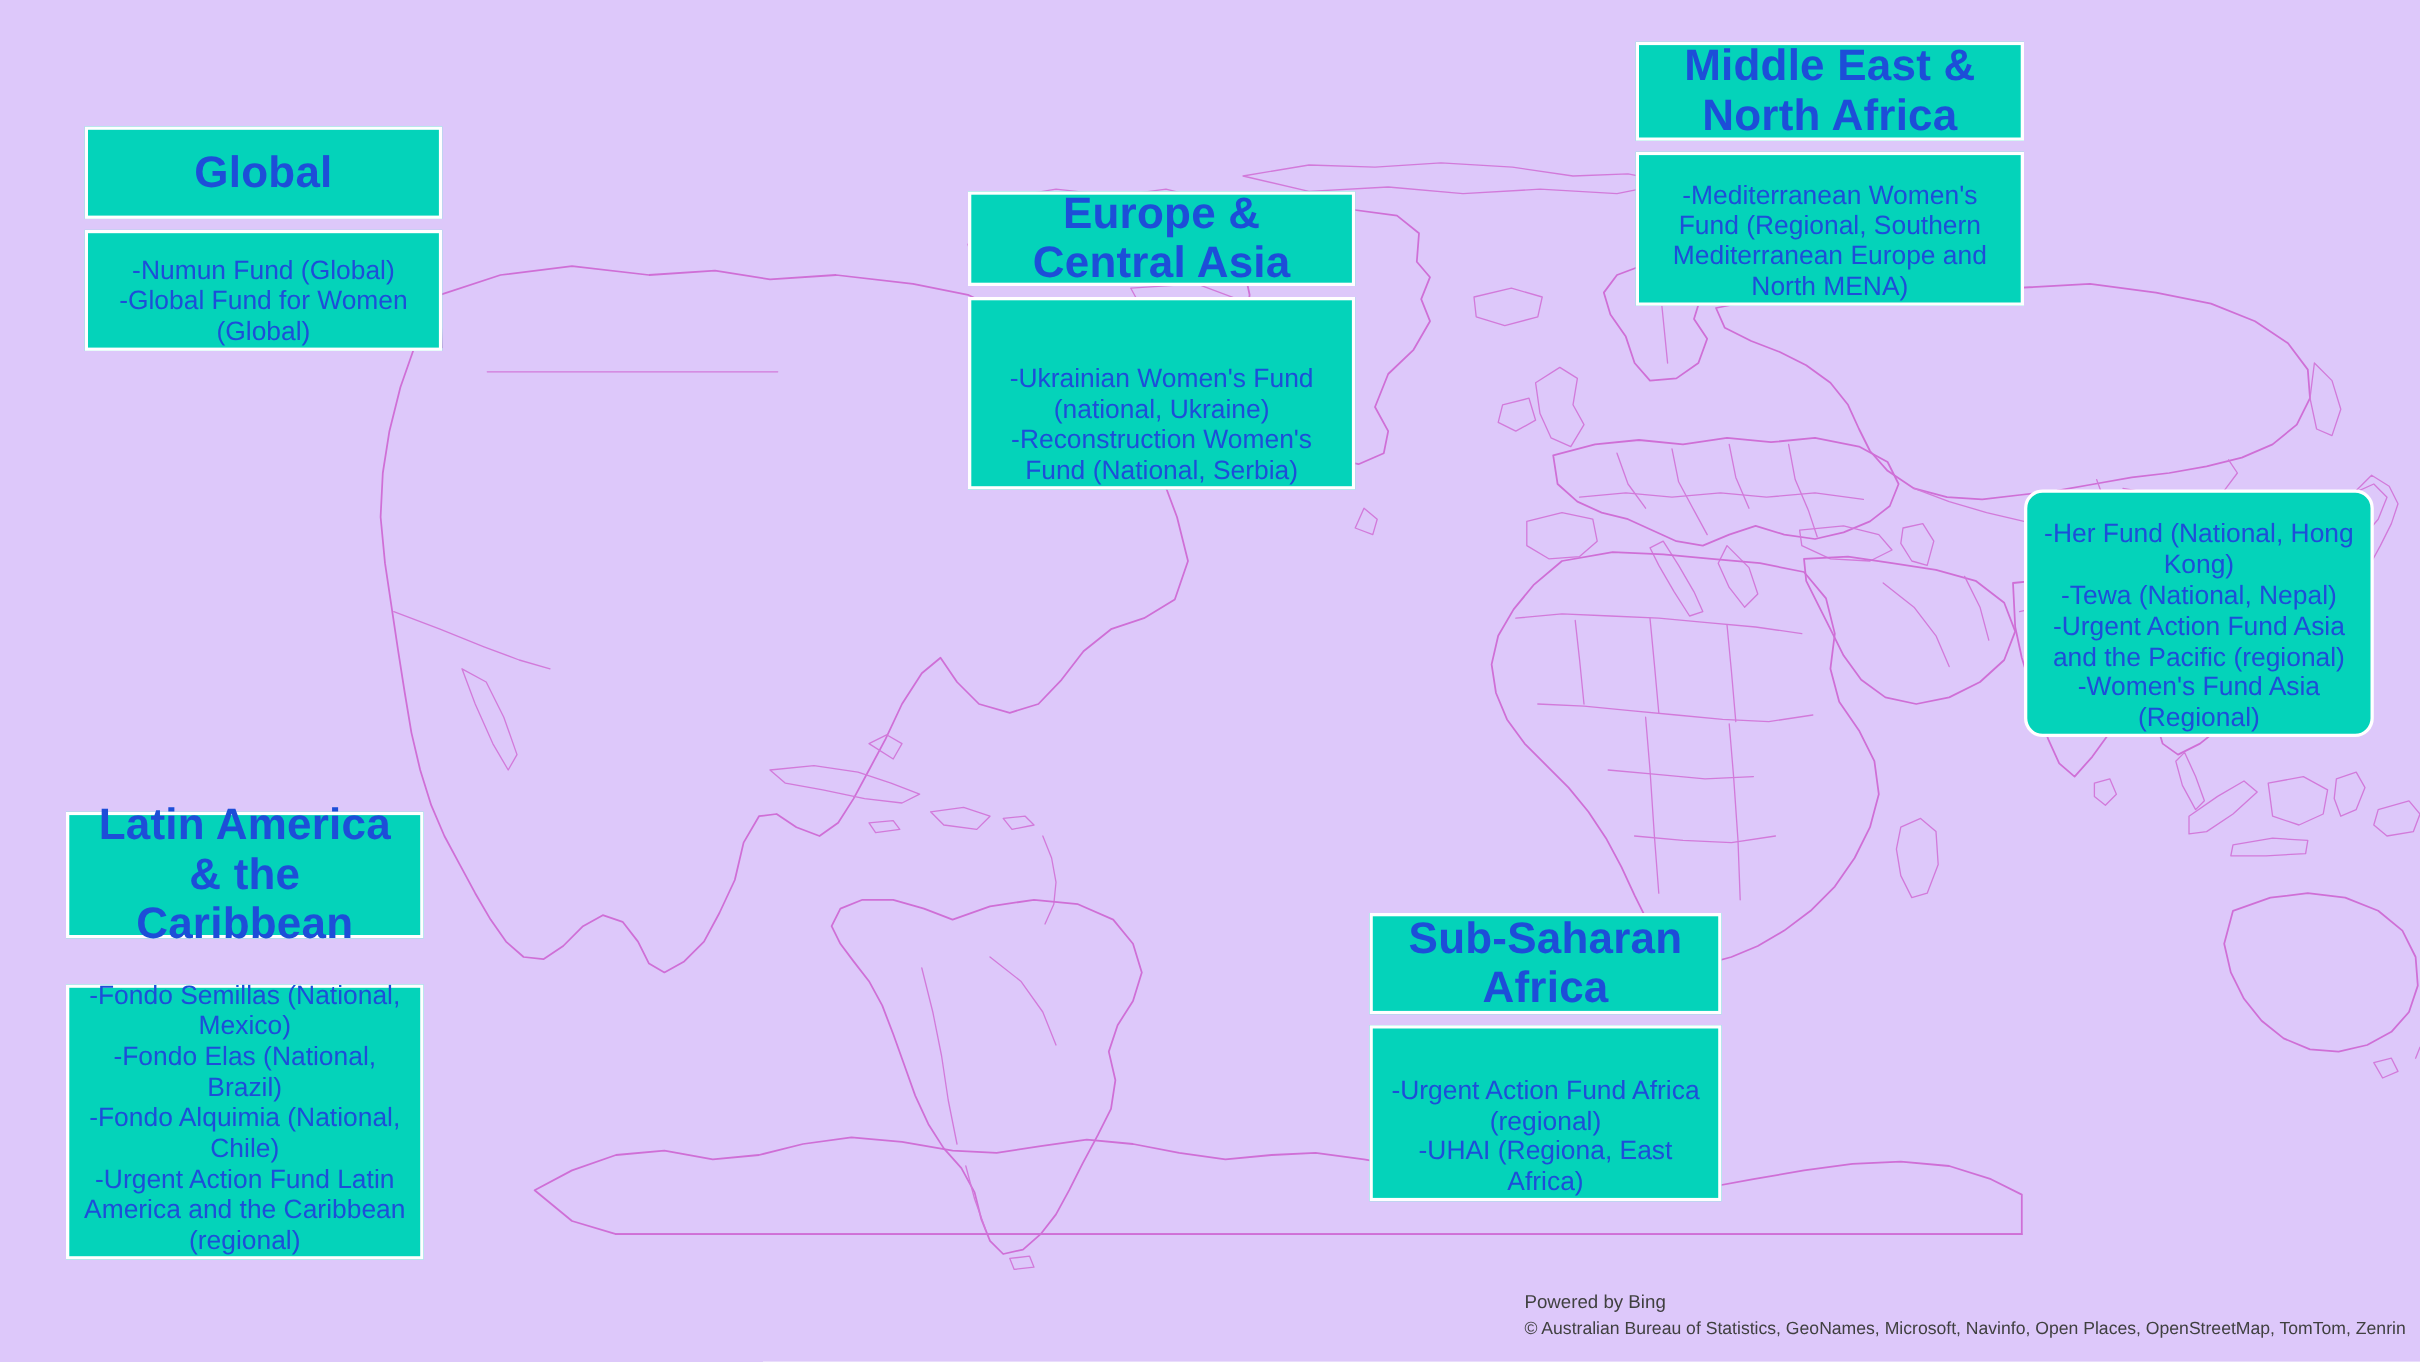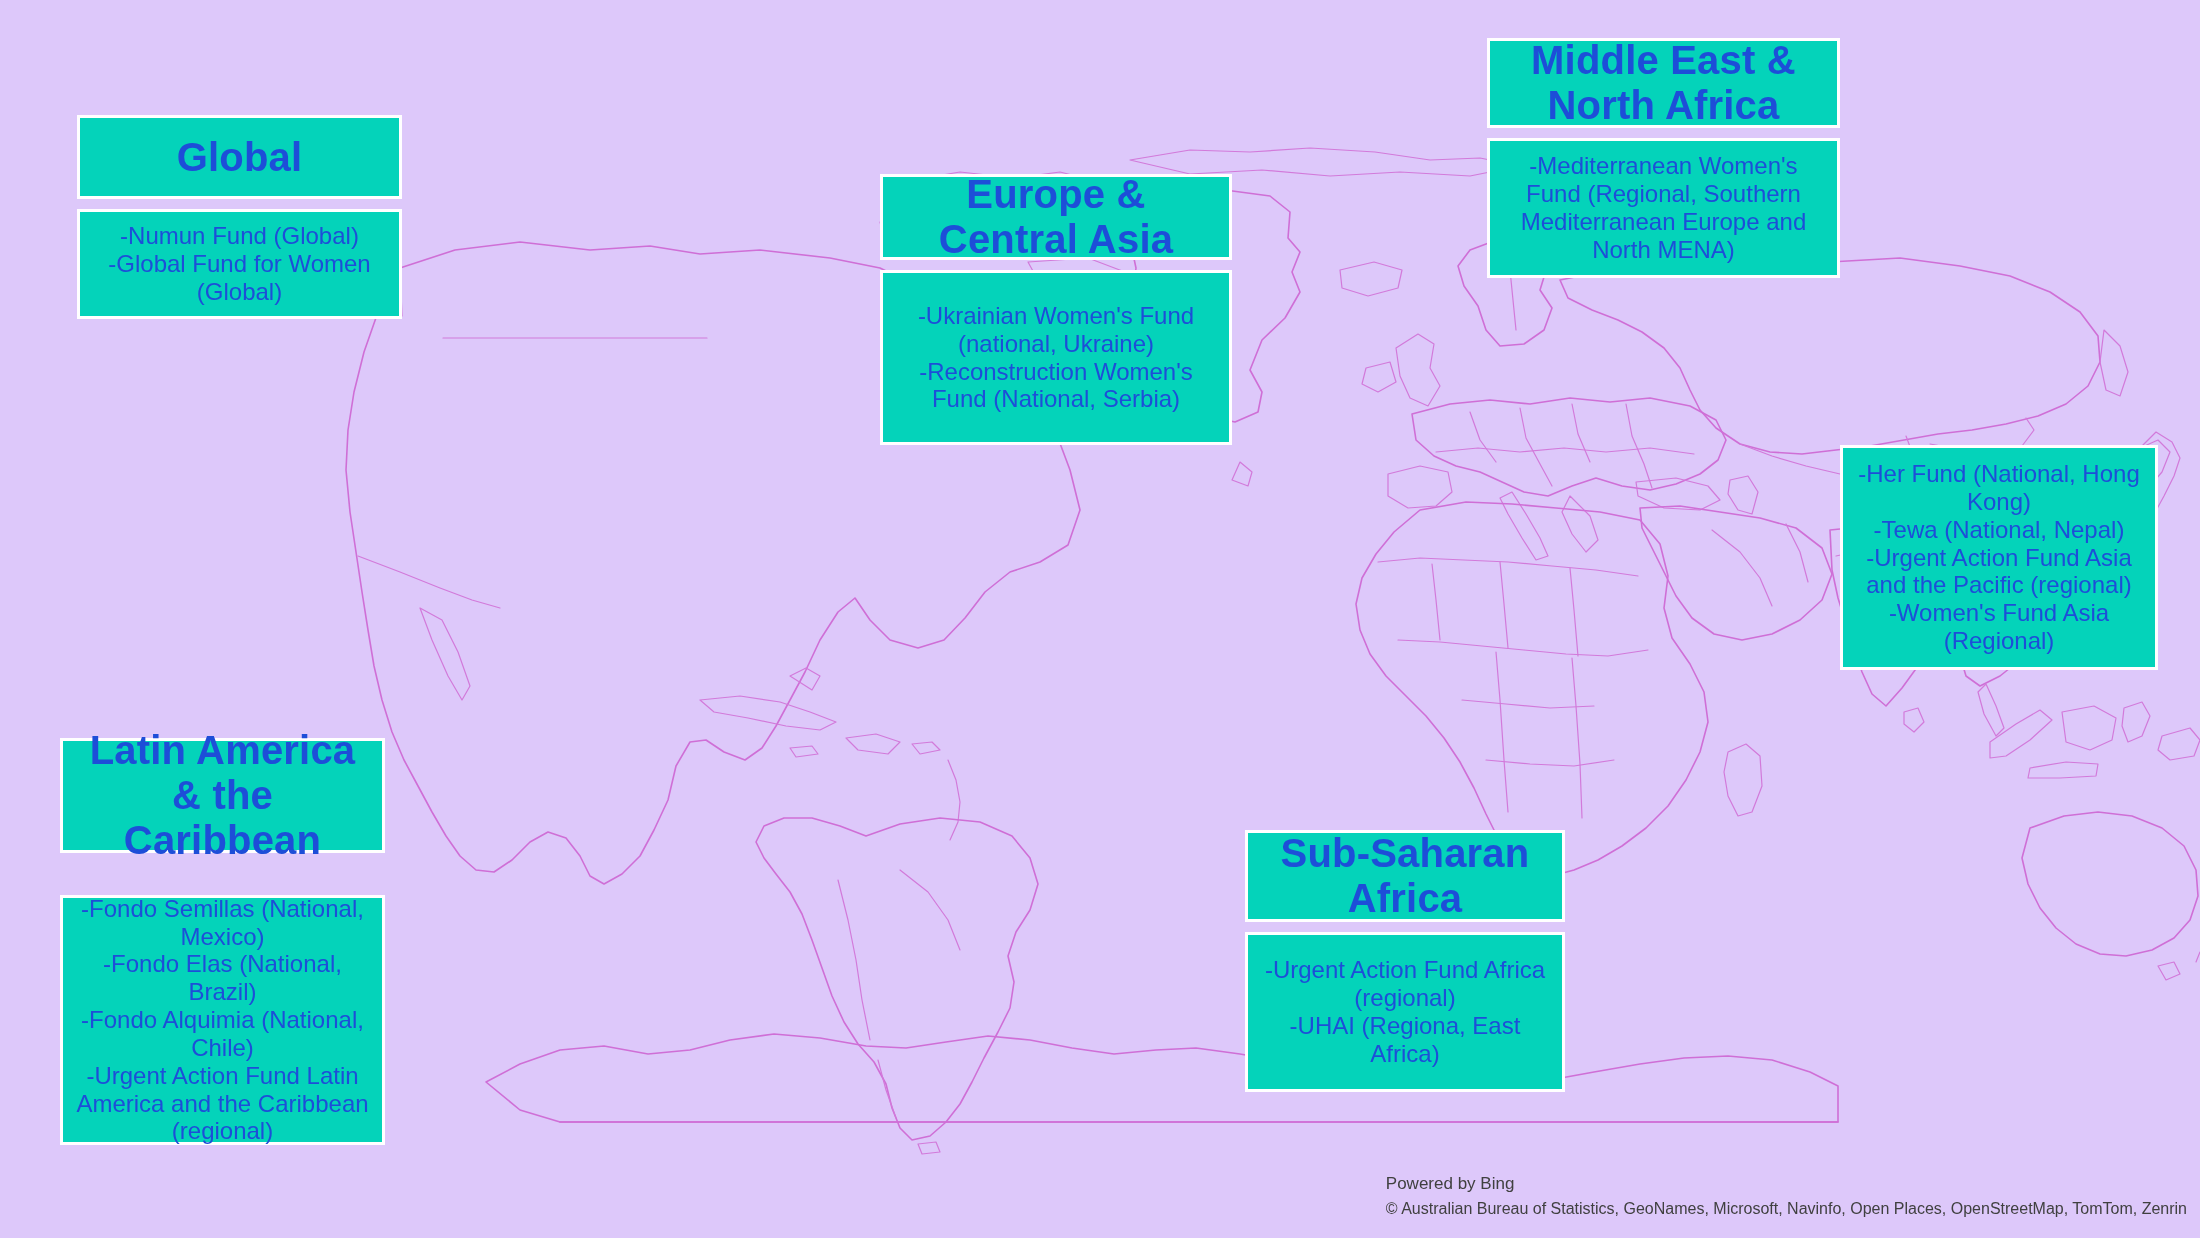--- a/index.html
+++ b/index.html
@@ -52,20 +52,21 @@
     color: #1d4ed8;
     text-align: center;
   }
   .panel.head {
     font-weight: bold;
     letter-spacing: 0.2px;
   }
   .panel.body {
     font-weight: normal;
     line-height: 1.16;
+    align-items: flex-end;
   }
   .gap {
     height: 10px;
     flex: 0 0 10px;
   }
   .panel .txt {
     display: block;
     width: 100%;
     padding: 0 10px;
     box-sizing: border-box;
@@ -80,21 +81,21 @@
   #card-europe            { left: 880px;  top: 158px;  width: 352px; margin-top: 16px; }
   #card-europe .head      { height: 86px; font-size: 40px; }
   #card-europe .body      { height: 175px; font-size: 24px; }
 
   #card-mena              { left: 1487px; top: 38px;   width: 353px; }
   #card-mena .head        { height: 90px; font-size: 40px; }
   #card-mena .body        { height: 140px; font-size: 24px; }
 
   #card-asia              { left: 1840px; top: 435px;  width: 318px; }
   #card-asia .head        { height: 58px; font-size: 38px; }
-  #card-asia .body        { height: 225px; font-size: 24px; }
+  #card-asia .body        { height: 225px; font-size: 24px; border-radius: 17px; }
 
   #card-latam             { left: 60px;   top: 738px;  width: 325px; gap: 16px; }
   #card-latam .head       { height: 115px; font-size: 40px; }
   #card-latam .body       { height: 250px; font-size: 24px; }
 
   #card-africa            { left: 1245px; top: 830px;  width: 320px; }
   #card-africa .head      { height: 92px; font-size: 40px; }
   #card-africa .body      { height: 160px; font-size: 24px; }
 
   #attribution {

